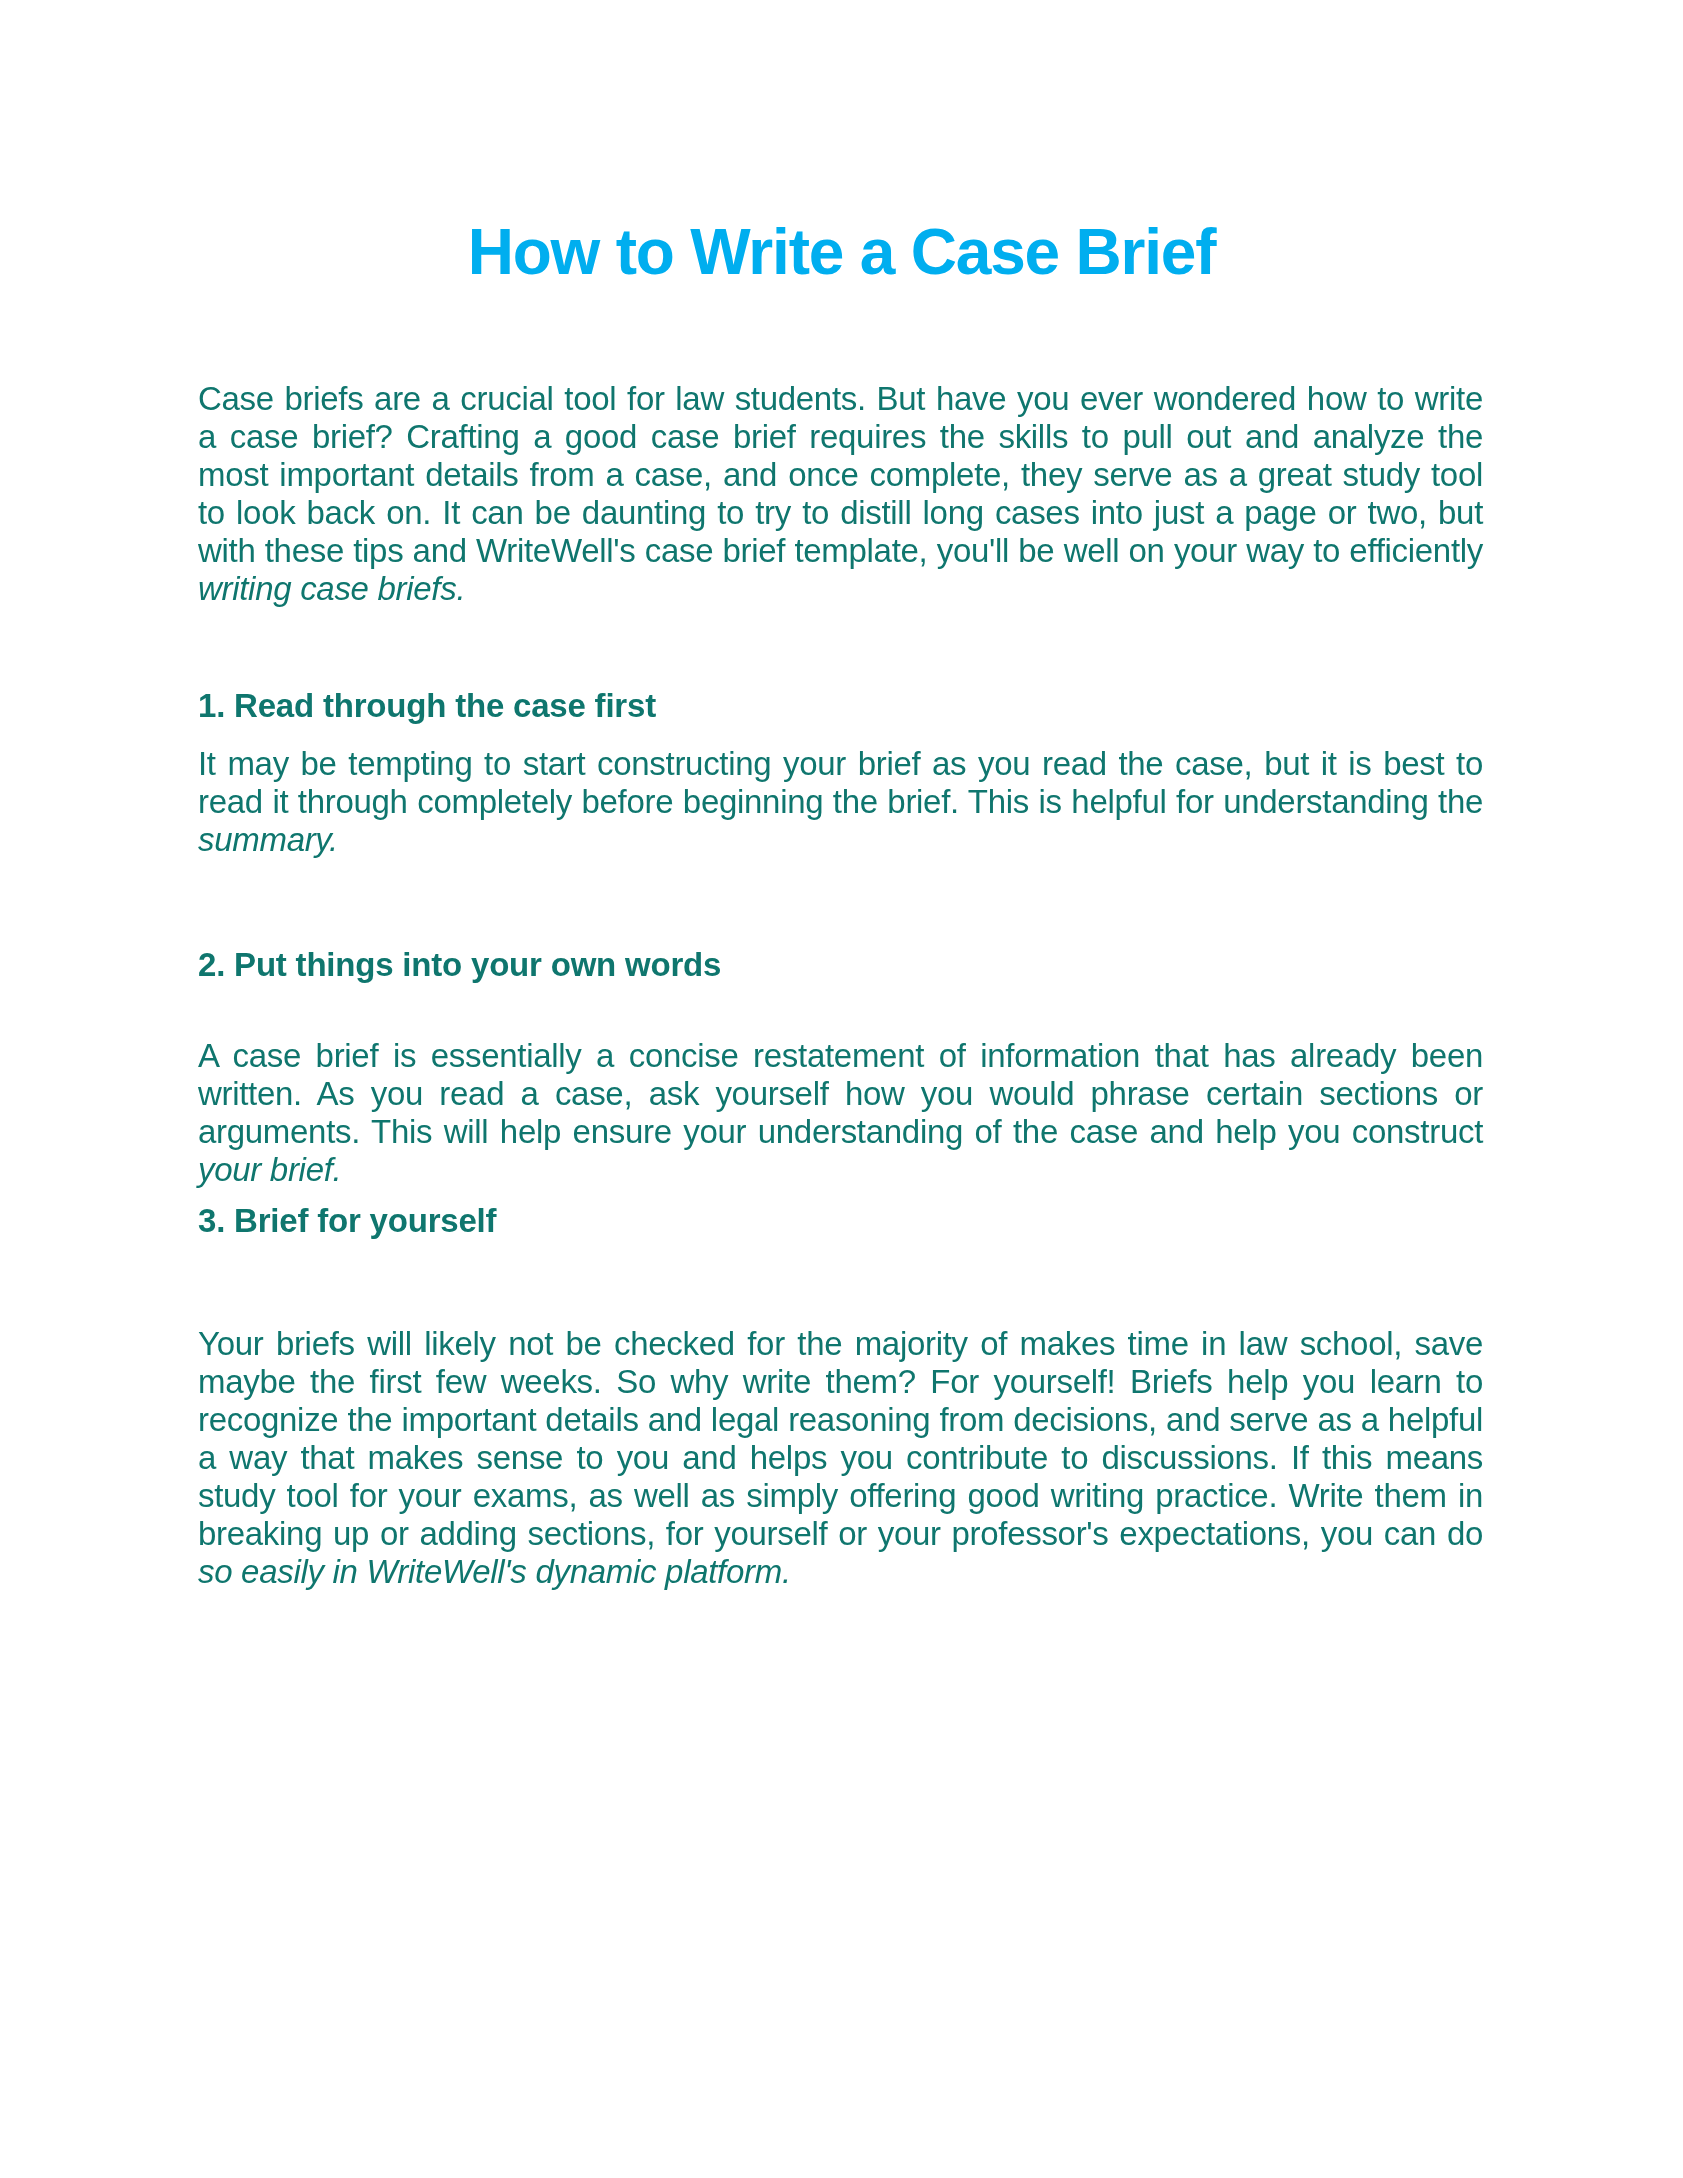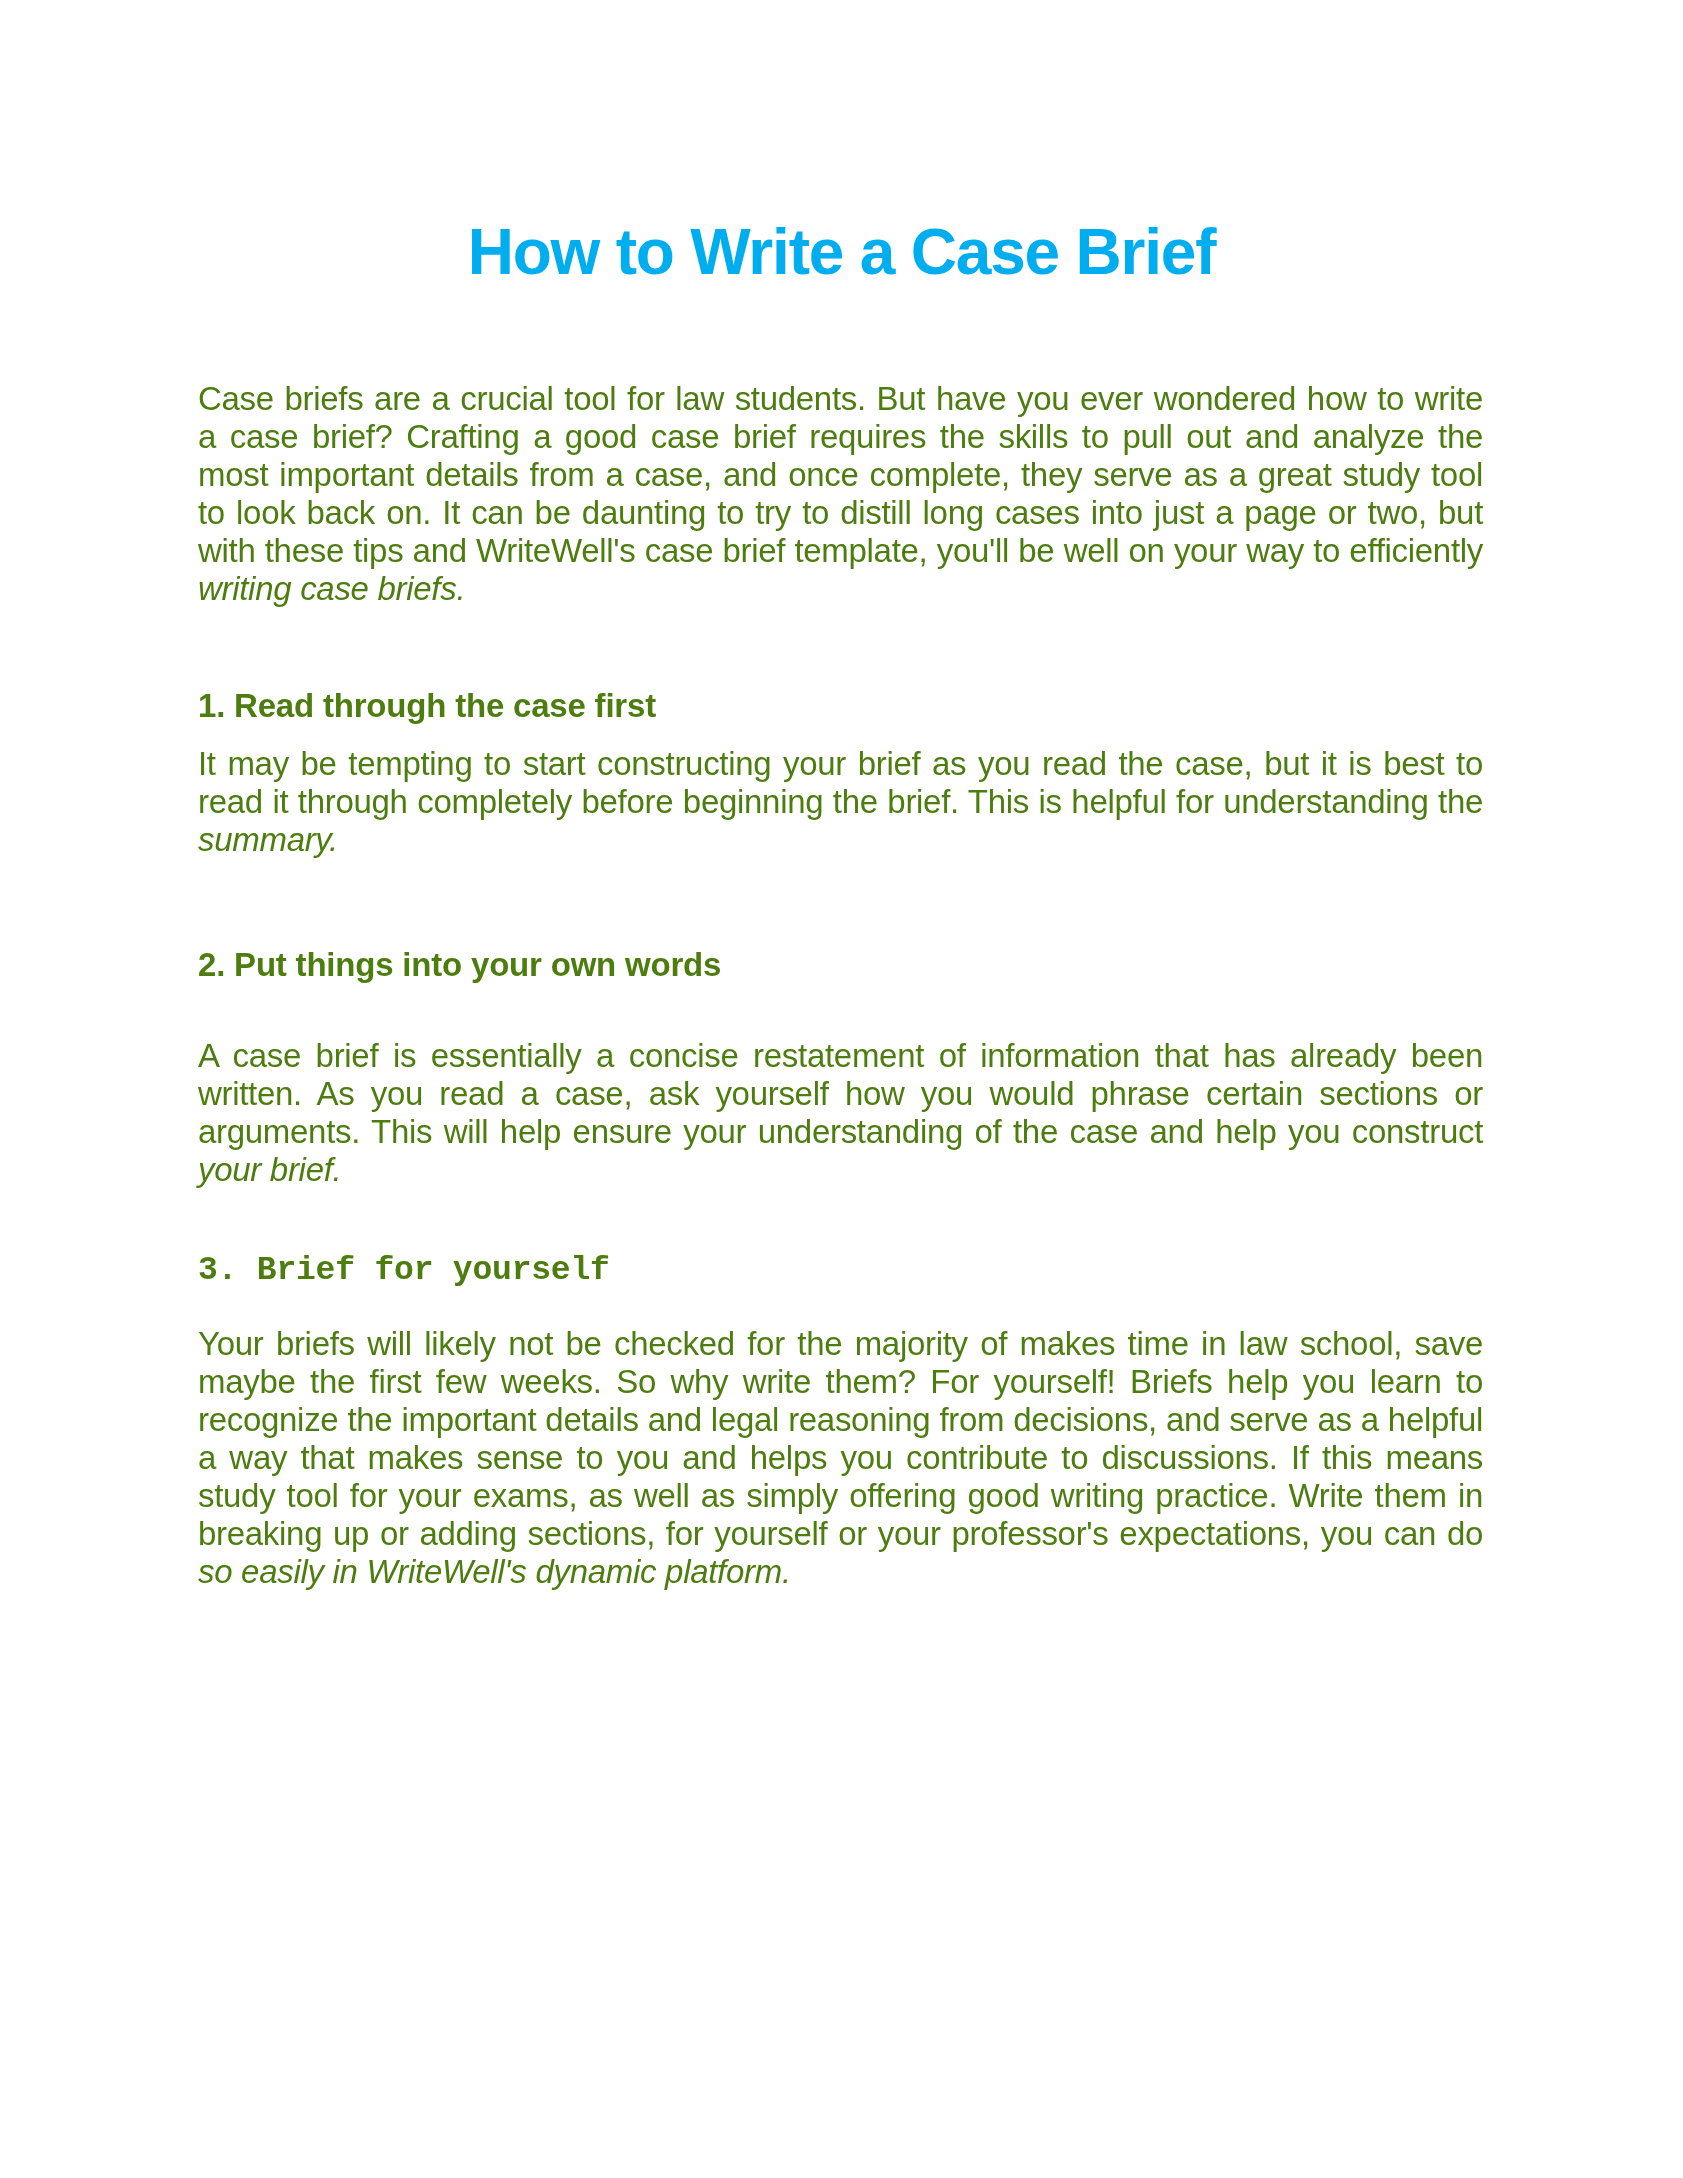--- a/index.html
+++ b/index.html
@@ -31,21 +31,21 @@
       line-height: 69px;
       font-weight: bold;
       color: #00aeef;
       letter-spacing: -1.2px;
       margin: 0;
     }
     .block {
       position: absolute;
       left: 198px;
       width: 1285px;
-      color: #4d7c0f;
+      color: #0f766e;
       font-size: 33px;
       line-height: 38px;
       letter-spacing: -0.3px;
     }
     .heading {
       font-weight: bold;
       margin: 0;
       font-size: 33px;
       letter-spacing: -0.2px;
     }
@@ -89,21 +89,21 @@
   <div class="block" style="top:946px;">
     <h2 class="heading">2. Put things into your own words</h2>
   </div>
   <div class="block" style="top:1037px;">
     <span class="line">A case brief is essentially a concise restatement of information that has already been</span>
     <span class="line">written. As you read a case, ask yourself how you would phrase certain sections or</span>
     <span class="line">arguments. This will help ensure your understanding of the case and help you construct</span>
     <span class="line last">your brief.</span>
   </div>
 
-  <div class="block" style="top:1252px;font-family:Liberation Mono, monospace;">
+  <div class="block" style="top:1202px;">
     <h2 class="heading">3. Brief for yourself</h2>
   </div>
   <div class="block" style="top:1325px;">
     <span class="line">Your briefs will likely not be checked for the majority of makes time in law school, save</span>
     <span class="line">maybe the first few weeks. So why write them? For yourself! Briefs help you learn to</span>
     <span class="line">recognize the important details and legal reasoning from decisions, and serve as a helpful</span>
     <span class="line">a way that makes sense to you and helps you contribute to discussions. If this means</span>
     <span class="line">study tool for your exams, as well as simply offering good writing practice. Write them in</span>
     <span class="line">breaking up or adding sections, for yourself or your professor's expectations, you can do</span>
     <span class="line last">so easily in WriteWell's dynamic platform.</span>

